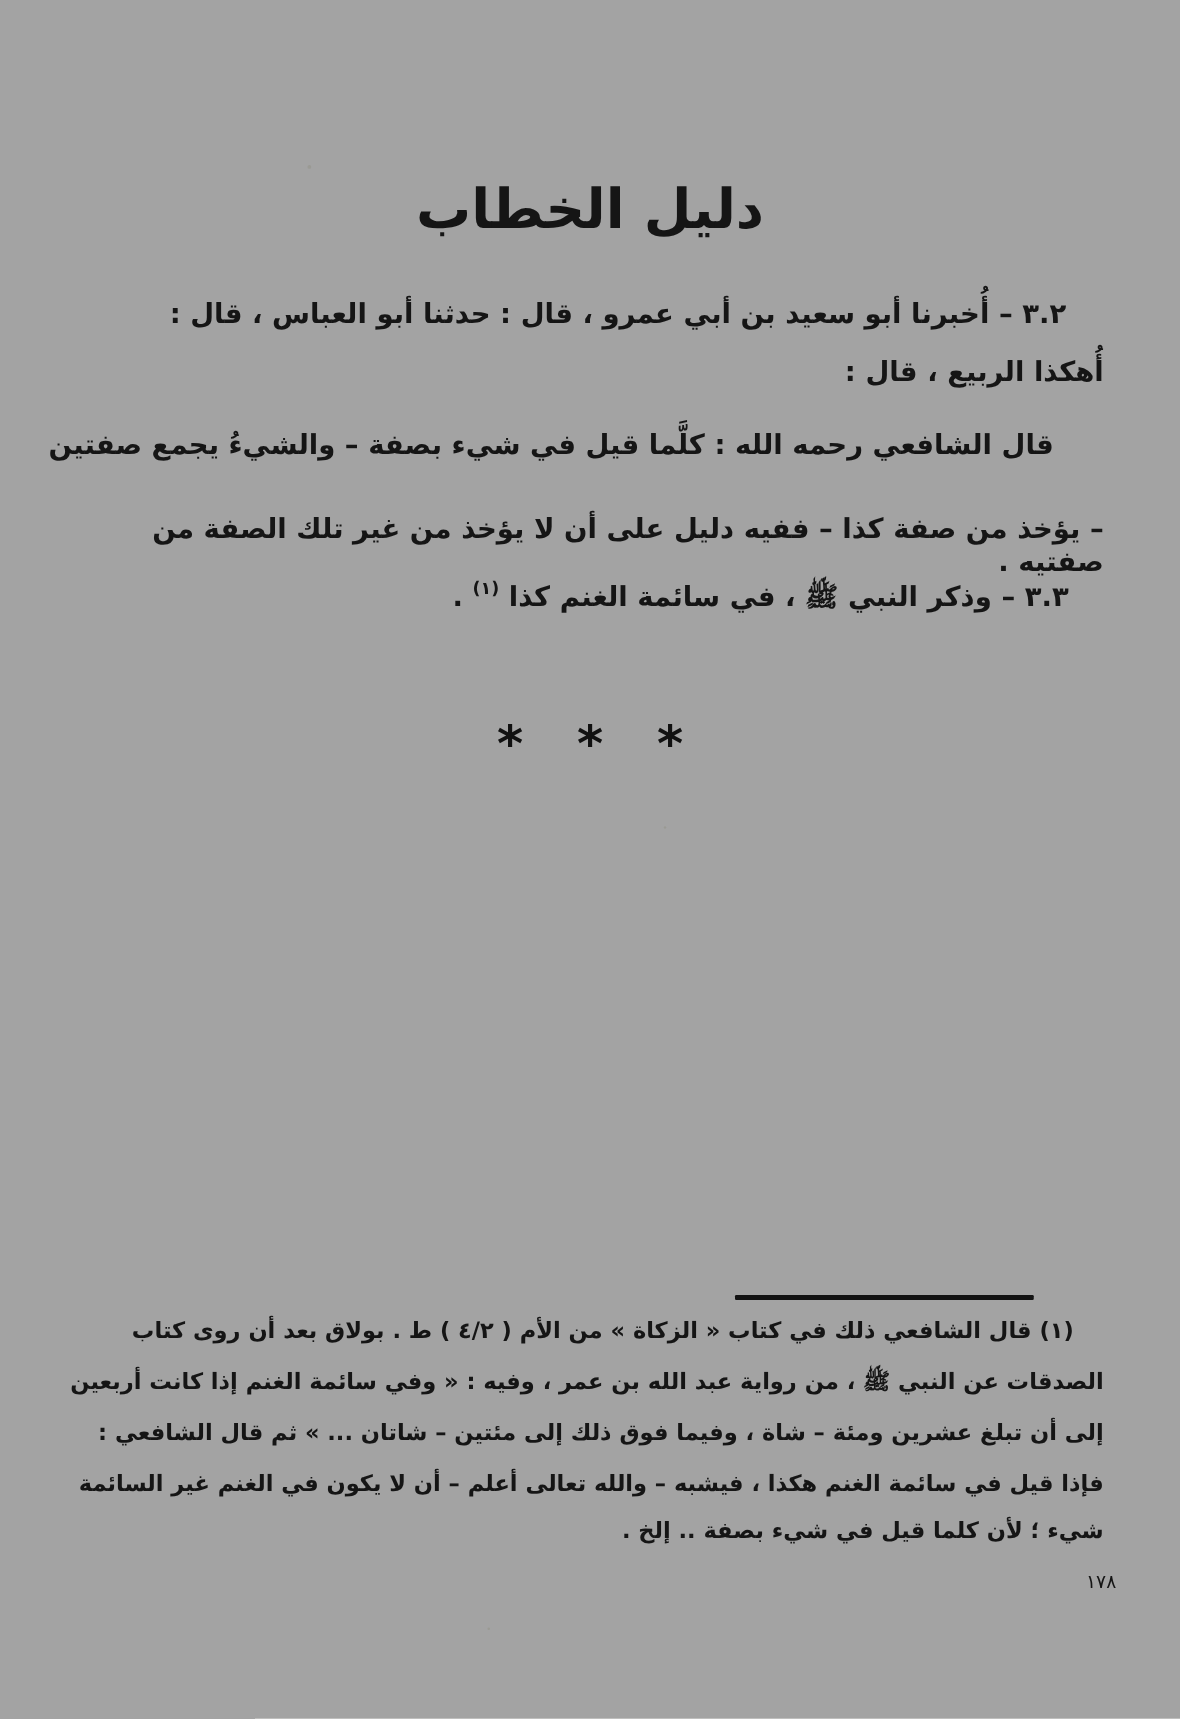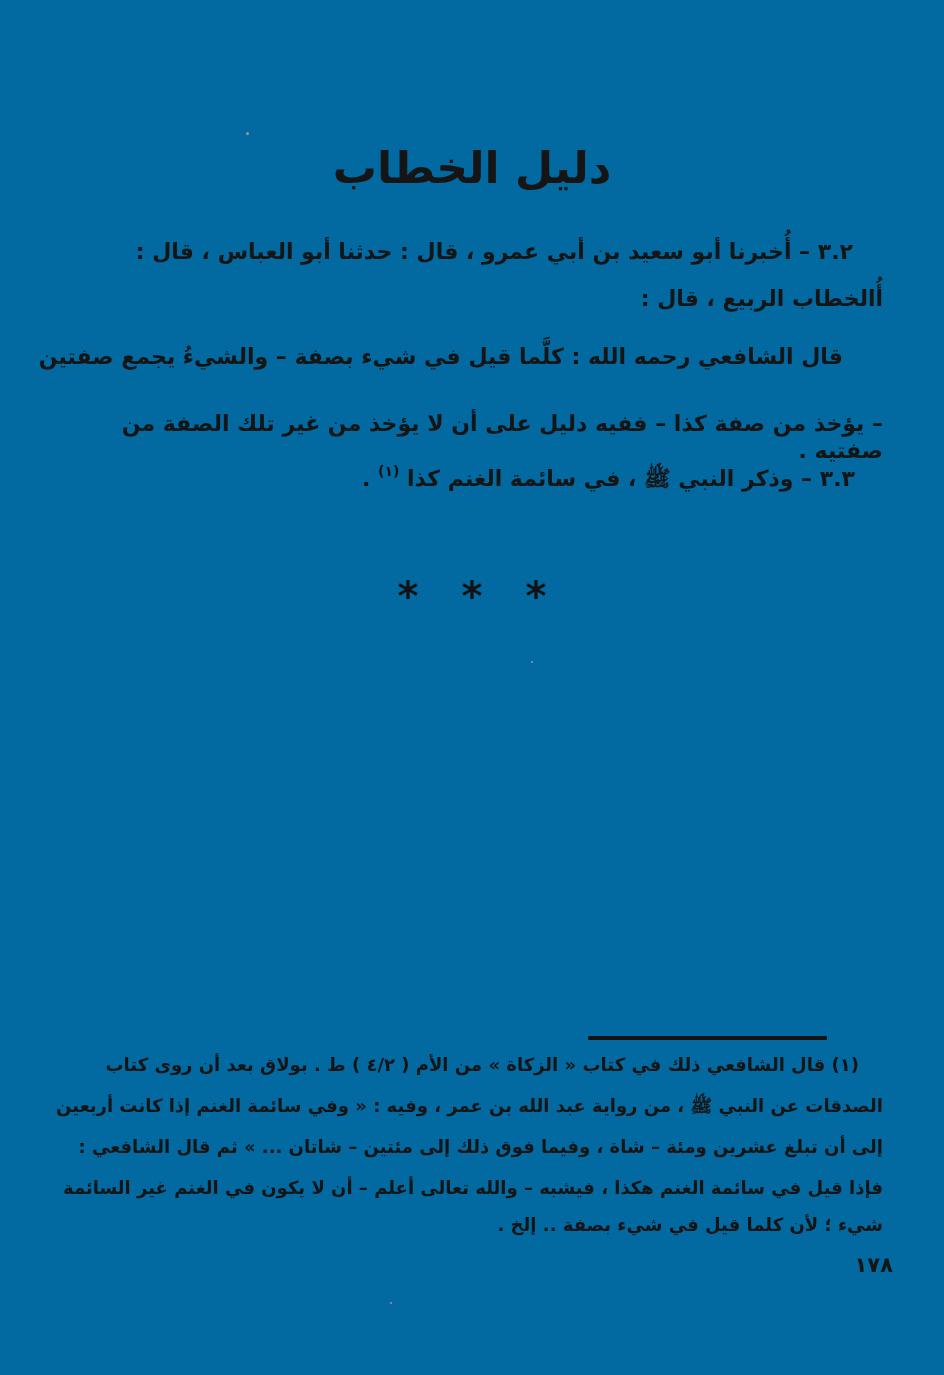--- a/index.html
+++ b/index.html
@@ -5,21 +5,21 @@
   html, body {
     margin: 0;
     padding: 0;
     background: #e8e8e6;
   }
   .scan-page {
     position: relative;
     width: 944px;
     height: 1375px;
     margin: 0 auto;
-    background: #0369a1;
+    background: #a3a3a3;
     overflow: hidden;
     font-family: "DejaVu Sans", sans-serif;
     color: #151515;
     direction: rtl;
   }
   .section-title {
     position: absolute;
     top: 104px;
     left: 0;
     right: 0;
@@ -97,41 +97,41 @@
     top: 1036px;
     width: 239px;
     height: 4px;
     background: #131313;
     border-radius: 1px;
   }
   .page-number {
     position: absolute;
     top: 1248px;
     right: 51px;
-    font-size: 21px;
-    font-weight: bold;
+    font-size: 15px;
+    font-weight: normal;
     line-height: 34px;
   }
   
   .speck { position: absolute; background: #9a9a94; border-radius: 50%; }
   .sp1 { width: 3px; height: 3px; left: 246px; top: 132px; }
   .sp2 { width: 2px; height: 2px; left: 531px; top: 661px; }
   .sp3 { width: 2px; height: 2px; left: 390px; top: 1302px; }
 </style>
 </head>
 <body>
 
 <div class="scan-page">
 
   <h1 class="section-title">دليل الخطاب</h1>
 
   <div class="text-col">
 
     <div class="body-line t-228 indent-30">٣.٢ – أُخبرنا أبو سعيد بن أبي عمرو ، قال : حدثنا أبو العباس ، قال :</div>
-    <div class="body-line t-275">أُالخطاب الربيع ، قال :</div>
+    <div class="body-line t-275">أُهكذا الربيع ، قال :</div>
 
     <div class="body-line t-333 indent-40">قال الشافعي رحمه الله : كلَّما قيل في شيء بصفة – والشيءُ يجمع صفتين</div>
     <div class="body-line t-380">– يؤخذ من صفة كذا – ففيه دليل على أن لا يؤخذ من غير تلك الصفة من</div>
     <div class="body-line t-427">صفتيه .</div>
 
     <div class="body-line t-464 indent-28"><span>٣.٣ – وذكر النبي ﷺ ، في سائمة الغنم كذا</span> <span class="note-sup">(١)</span> <span>.</span></div>
 
     <div class="fn-line ft-1044 indent-24">(١) قال الشافعي ذلك في كتاب « الزكاة » من الأم ( ٤/٢ ) ط . بولاق بعد أن روى كتاب</div>
     <div class="fn-line ft-1126">إلى أن تبلغ عشرين ومئة – شاة ، وفيما فوق ذلك إلى مئتين – شاتان ... » ثم قال الشافعي :</div>
     <div class="fn-line ft-1085">الصدقات عن النبي ﷺ ، من رواية عبد الله بن عمر ، وفيه : « وفي سائمة الغنم إذا كانت أربعين</div>

